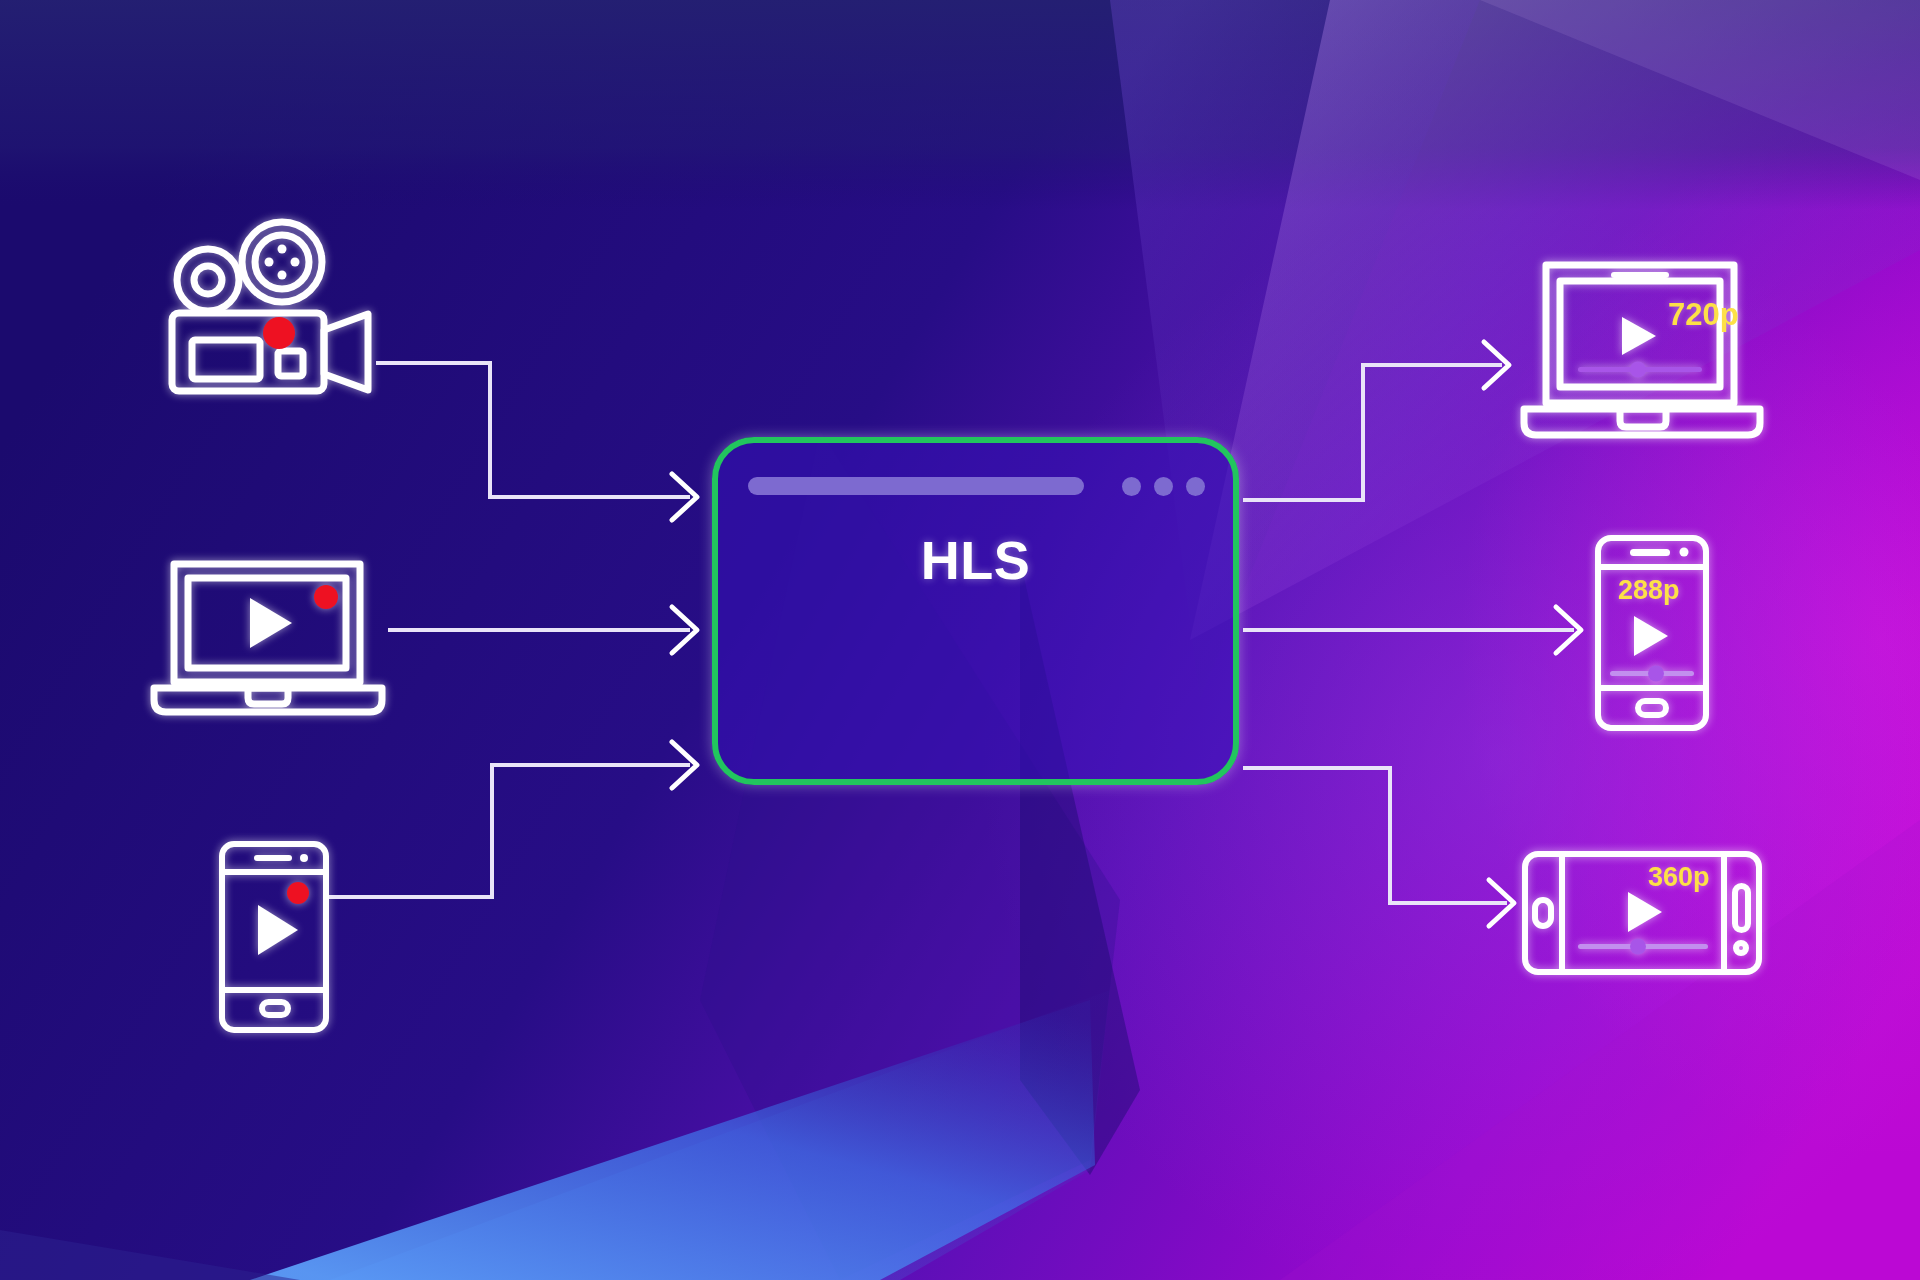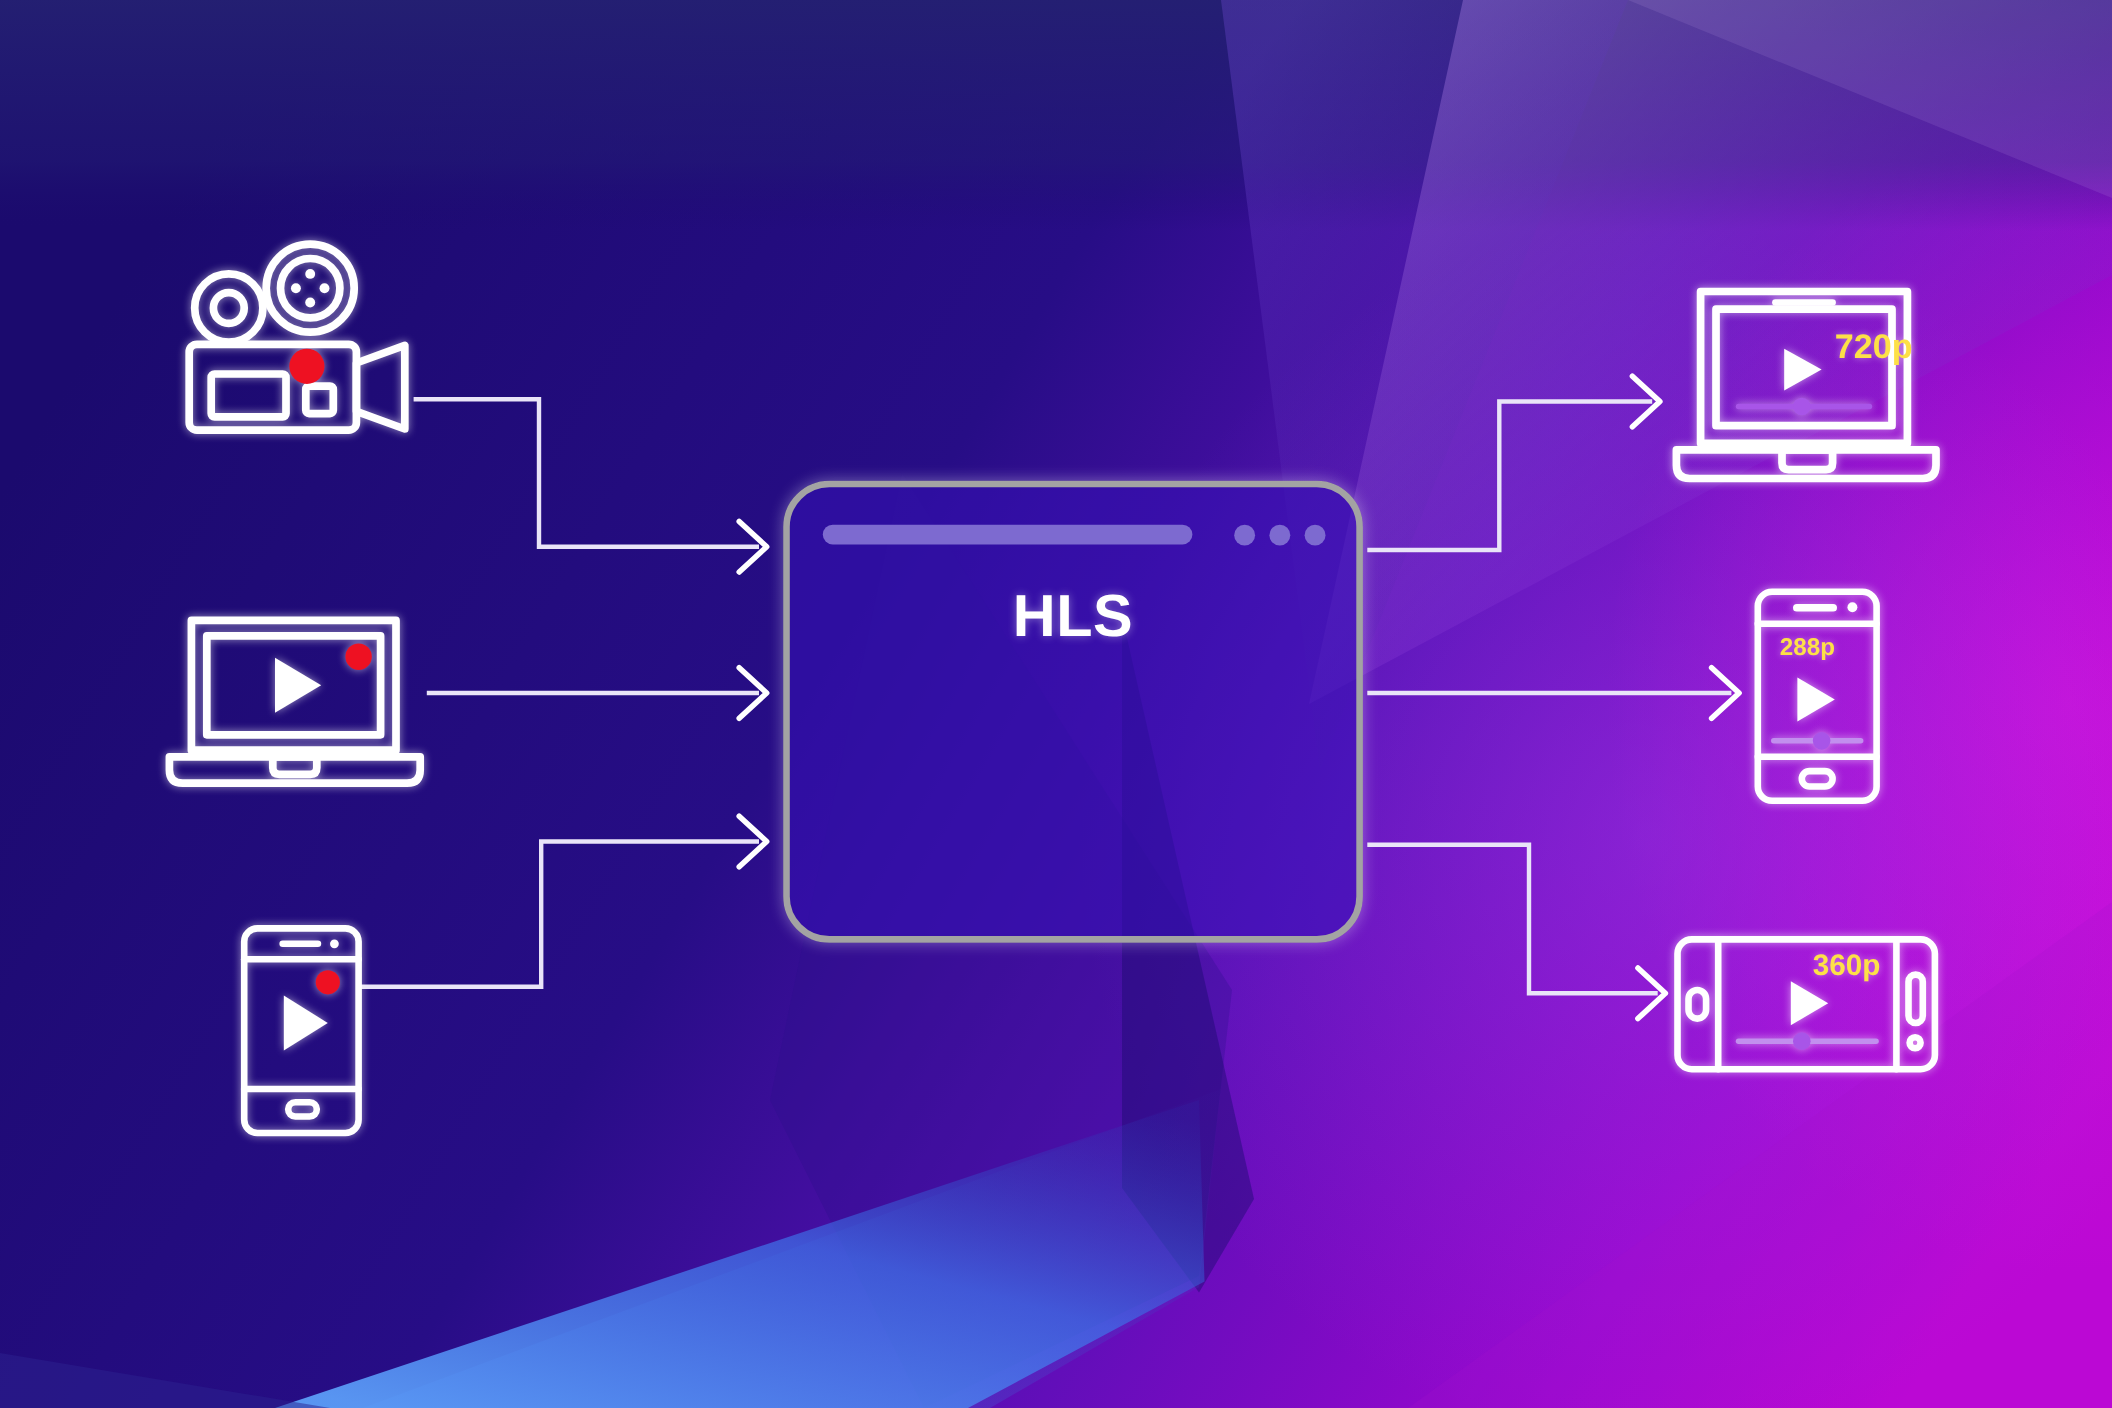--- a/index.html
+++ b/index.html
@@ -33,22 +33,22 @@
     width: 1920px;
     height: 1280px;
   }
 
   
   #hls-panel {
     position: absolute;
     left: 712px;
     top: 437px;
     width: 527px;
-    height: 420px;
-    border: 6px solid #a3a3a3;
+    height: 348px;
+    border: 6px solid #22c55e;
     border-radius: 42px;
     background: rgba(52, 16, 182, 0.55);
     box-shadow: 0 0 14px rgba(255,255,255,0.35);
     box-sizing: border-box;
   }
   #hls-chrome {
     position: absolute;
     left: 30px;
     top: 32px;
     right: 28px;
@@ -313,21 +313,21 @@
         <line x1="8" y1="34" x2="116" y2="34"></line>
         <line x1="8" y1="155" x2="116" y2="155"></line>
         <rect x="48" y="168" width="28" height="14" rx="7"></rect>
       </g>
       <rect x="40" y="16" width="40" height="7" rx="3.5" fill="#ffffff"></rect>
       <circle cx="94" cy="19" r="4.5" fill="#ffffff"></circle>
       <path d="M 44,83 L 44,123 L 78,103 Z" fill="#ffffff"></path>
       <rect x="20" y="138" width="84" height="5" rx="2.5" fill="#c28fee"></rect>
       <circle cx="66" cy="140.5" r="8" fill="#a855e8"></circle>
     </svg>
-    <div class="res-label" style="left:28px; top:42px; font-size:22px;">288p</div>
+    <div class="res-label" style="left:28px; top:42px; font-size:27px;">288p</div>
   </div>
 
   <div class="node" style="left:1520px; top:848px;">
     <svg width="244" height="130" viewBox="0 0 244 130" class="glow">
       <g fill="none" stroke="#ffffff" stroke-width="6" stroke-linejoin="round" stroke-linecap="round">
         <rect x="5" y="6" width="234" height="118" rx="13"></rect>
         <line x1="42" y1="6" x2="42" y2="124"></line>
         <line x1="204" y1="6" x2="204" y2="124"></line>
 
         <rect x="15" y="52" width="16" height="26" rx="8"></rect>

